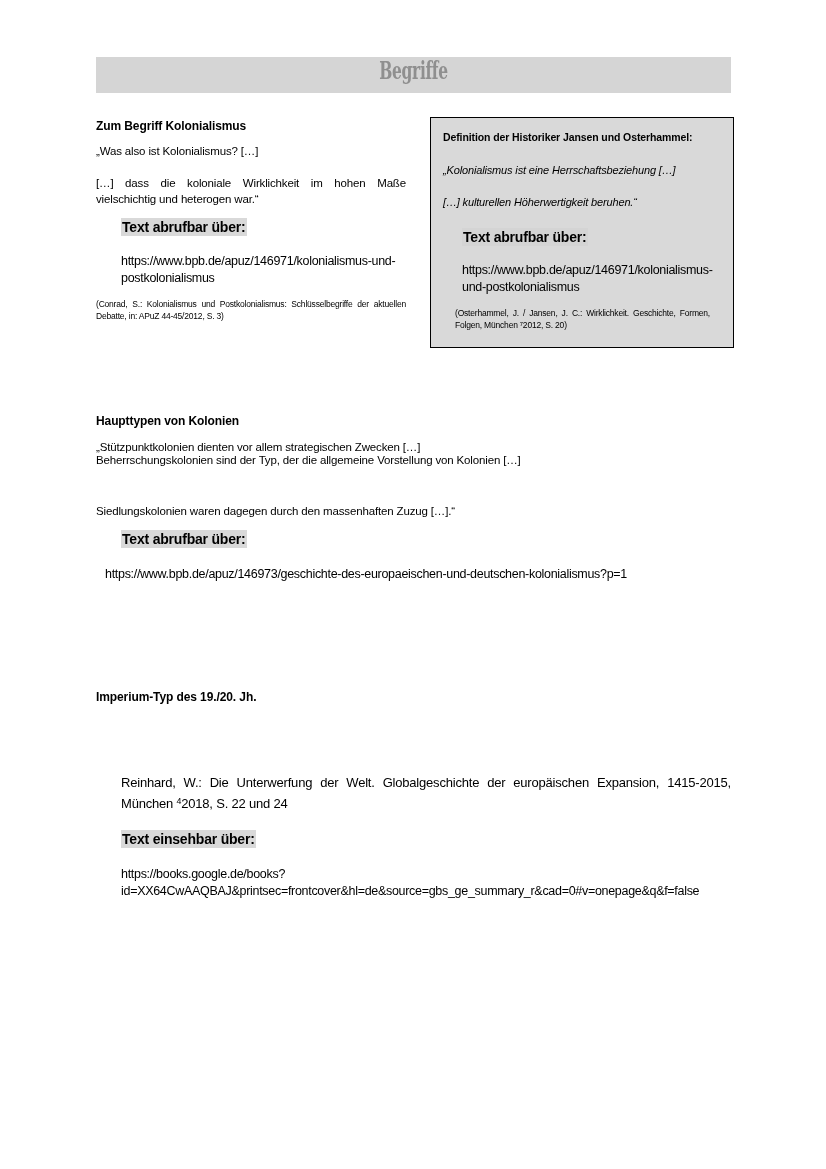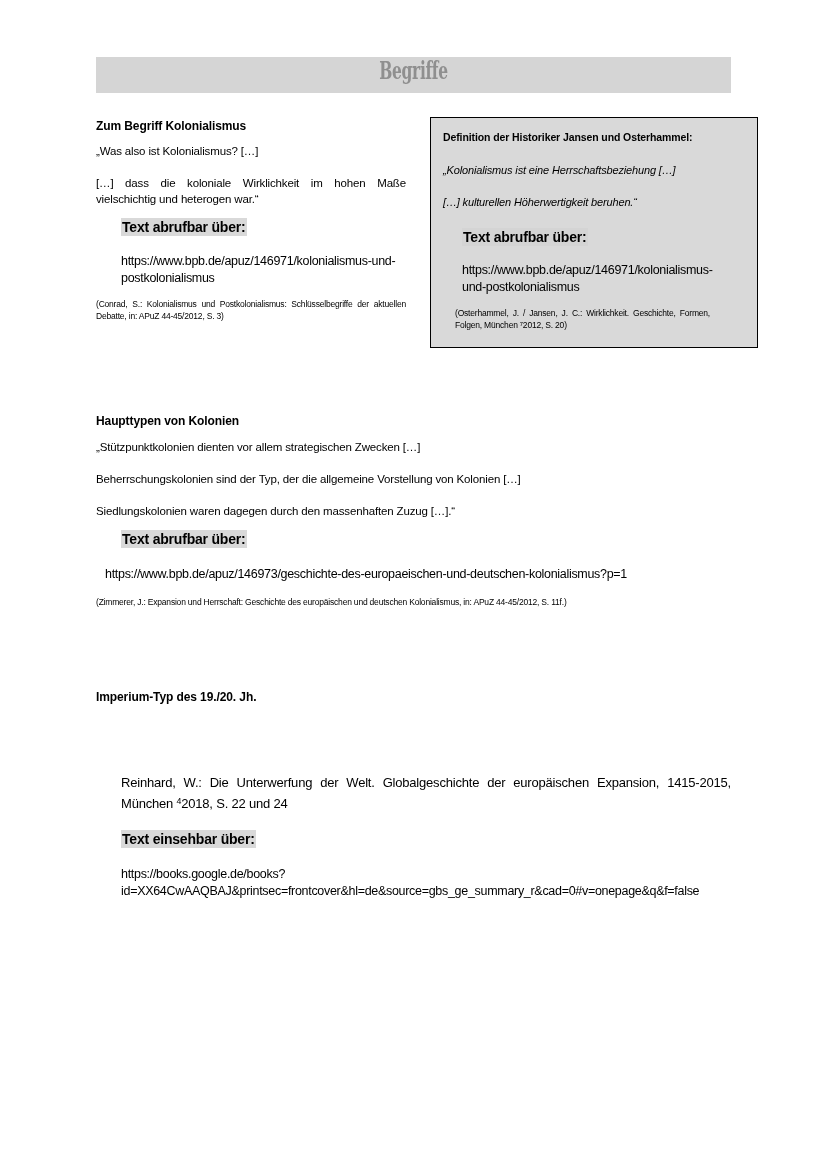--- a/index.html
+++ b/index.html
@@ -113,21 +113,21 @@
     font-size: 0.68em;
     vertical-align: 0.42em;
     line-height: 0;
   }
 
   
   .def-box {
     position: absolute;
     left: 430px;
     top: 117px;
-    width: 328px;
+    width: 304px;
     height: 231px;
     background: #d9d9d9;
     border: 1.4px solid #000000;
     box-sizing: border-box;
   }
 </style>
 </head>
 <body>
 
 <div class="page">
@@ -166,31 +166,30 @@
 
     <div class="cite right-last" style="left:24px; top:189px; width:255px; text-align:justify;">
       <span>(Osterhammel, J. / Jansen, J. C.: Wirklichkeit. Geschichte, Formen, Folgen, München </span><sup>7</sup><span>2012, S. 20)</span>
     </div>
   </div>
 
   <div class="sec-heading" style="left:96px; top:414px;">Haupttypen von Kolonien</div>
 
   <div class="body-line" style="left:96px; top:439px; width:580px;">„Stützpunktkolonien dienten vor allem strategischen Zwecken […]</div>
 
-  <div class="body-line" style="left:96px; top:471px; width:580px;">Beherrschungskolonien sind der Typ, der die allgemeine Vorstellung von Kolonien […]</div>
+  <div class="body-line" style="left:96px; top:452px; width:580px;">Beherrschungskolonien sind der Typ, der die allgemeine Vorstellung von Kolonien […]</div>
 
   <div class="body-line" style="left:96px; top:503px; width:580px;">Siedlungskolonien waren dagegen durch den massenhaften Zuzug […].“</div>
 
   <div class="hl-label" style="left:121px; top:530px;">
     <span class="hl">Text abrufbar über:</span>
   </div>
 
   <div class="url-line" style="left:105px; top:566px; width:620px;">https://www.bpb.de/apuz/146973/geschichte-des-europaeischen-und-deutschen-kolonialismus?p=1</div>
 
-  <div class="cite" style="left:96px; top:596px; width:620px; text-align:left;">(Zimmerer, J.: Expansion und Herrschaft: Geschichte des europäischen und deutschen Kolonialismus, in: APuZ 44-45/2012, S. 11f.)</div>
 
   <div class="sec-heading" style="left:96px; top:690px;">Imperium-Typ des 19./20. Jh.</div>
 
 
   <div class="big-body" style="left:121px; top:772px; width:610px;">
     <span>Reinhard, W.: Die Unterwerfung der Welt. Globalgeschichte der europäischen Expansion, 1415-2015, München </span><sup>4</sup><span>2018, S. 22 und 24</span>
   </div>
 
   <div class="hl-label" style="left:121px; top:830px;">
     <span class="hl">Text einsehbar über:</span>

